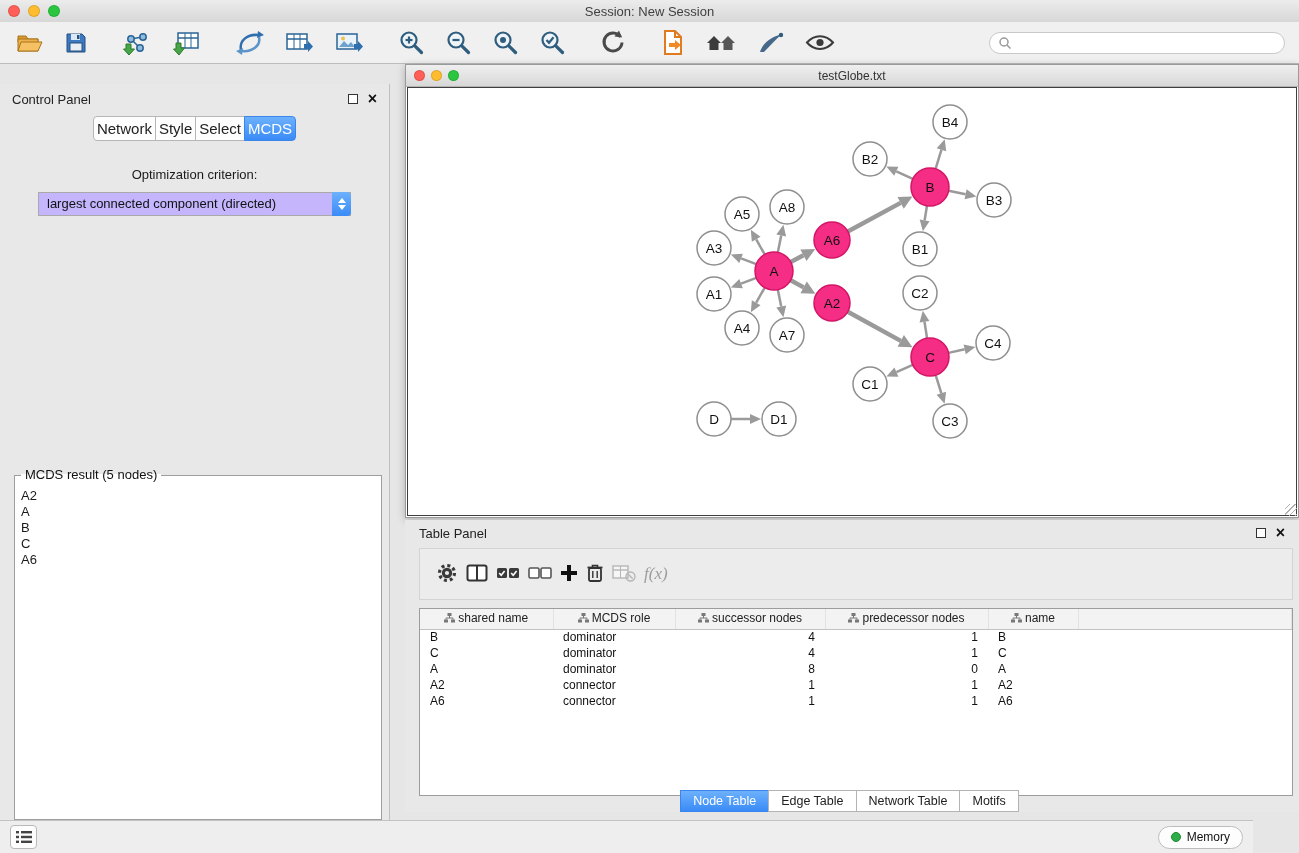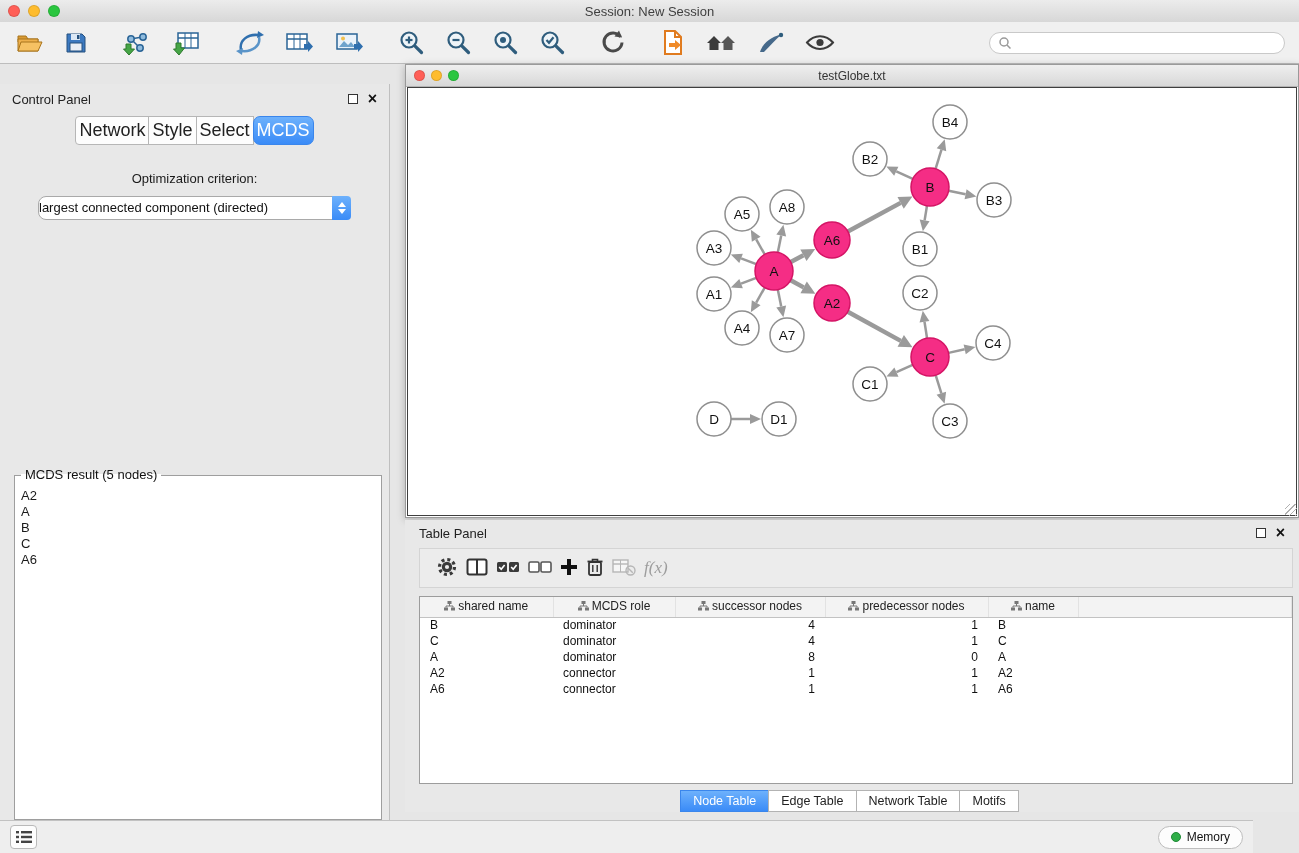--- a/index.html
+++ b/index.html
@@ -45,31 +45,31 @@
   .control-panel {
     position: absolute; top: 64px; left: 0; width: 390px; height: 756px;
     background: #e8e8e8; border-right: 1px solid #bfbfbf; margin-top: 20px;
   }
   .panel-header { height: 30px; display: flex; align-items: center; padding: 0 12px; font-size: 13px; color: #222; }
   .panel-header .spring { flex: 1; }
   .float-btn { width: 10px; height: 10px; border: 1.5px solid #333; margin-right: 10px; background: #fff; }
   .close-btn { font-size: 16px; font-weight: bold; color: #111; line-height: 10px; }
   .seg-tabs { display: flex; justify-content: center; margin-top: 2px; }
   .seg-tab {
-    padding: 3px 3px; font-size: 18px; background: #fdfdfd;
+    padding: 3px 3px; font-size: 15px; background: #fdfdfd;
     border: 1px solid #b6b6b6; margin-left: -1px; color: #222; cursor: default;
   }
   .seg-tab:first-child { border-radius: 4px 0 0 4px; margin-left: 0; }
   .seg-tab:last-child { border-radius: 0 4px 4px 0; }
-  .seg-tab.active { background: linear-gradient(#6db1fc, #3a8bf7); color: #fff; border-color: #3a86ec; border-radius: 7px; }
+  .seg-tab.active { background: linear-gradient(#6db1fc, #3a8bf7); color: #fff; border-color: #3a86ec; }
   .opt-label { text-align: center; margin-top: 26px; font-size: 13px; }
   .criterion {
-    margin: 10px auto 0; width: 313px; height: 24px; background: #ffffff;
-    border: 1px solid #a9a9a9; border-radius: 8px; position: relative;
-    font-size: 13px; line-height: 22px; color: #111;
+    margin: 10px auto 0; width: 313px; height: 24px; background: #c4b5fd;
+    border: 1px solid #a9a9a9; border-radius: 0; position: relative;
+    font-size: 13px; line-height: 22px; padding-left: 8px; color: #111;
   }
   .spinner {
     position: absolute; right: -1px; top: -1px; width: 19px; height: 24px;
     background: linear-gradient(#6db1fc, #3a8bf7); border-radius: 0 4px 4px 0;
     display: flex; flex-direction: column; align-items: center; justify-content: center; gap: 2px;
   }
   .spin-up { width: 0; height: 0; border-left: 4px solid transparent; border-right: 4px solid transparent; border-bottom: 5px solid #fff; }
   .spin-down { width: 0; height: 0; border-left: 4px solid transparent; border-right: 4px solid transparent; border-top: 5px solid #fff; }
   .btn-row { display: flex; justify-content: center; gap: 13px; margin-top: 14px; }
   .btn {
@@ -102,21 +102,21 @@
     border: 1px solid #3f3f3f; background: #fff; overflow: hidden;
   }
   .resize-grip {
     position: absolute; right: 1px; bottom: 1px; width: 12px; height: 12px;
     background: repeating-linear-gradient(135deg, transparent 0 3px, #b0b0b0 3px 4px);
   }
   
   .table-panel { position: absolute; left: 405px; top: 520px; width: 894px; height: 292px; background: #e8e8e8; }
   .tp-header { height: 26px; display: flex; align-items: center; padding: 0 14px; font-size: 13px; color: #222; }
   .tp-toolbar {
-    margin: 2px 6px 0 14px; height: 40px; background: #ececec;
+    margin: 2px 6px 0 14px; height: 52px; background: #ececec;
     border: 1px solid #d4d4d4; display: flex; align-items: center; gap: 8px; padding: 0 16px;
   }
   .fx { font-family: "Liberation Serif", serif; font-style: italic; font-size: 17px; color: #9d9d9d; }
   .tp-table-wrap { margin: 8px 6px 0 14px; height: 188px; background: #fff; border: 1px solid #9c9c9c; overflow: hidden; }
   table.node-table { width: 100%; border-collapse: collapse; font-size: 12px; table-layout: fixed; }
   table.node-table th {
     height: 20px; background: #f3f3f3; border-bottom: 1px solid #c2c2c2;
     border-right: 1px solid #e2e2e2; font-weight: normal; text-align: center; color: #222;
     white-space: nowrap; overflow: hidden;
   }

